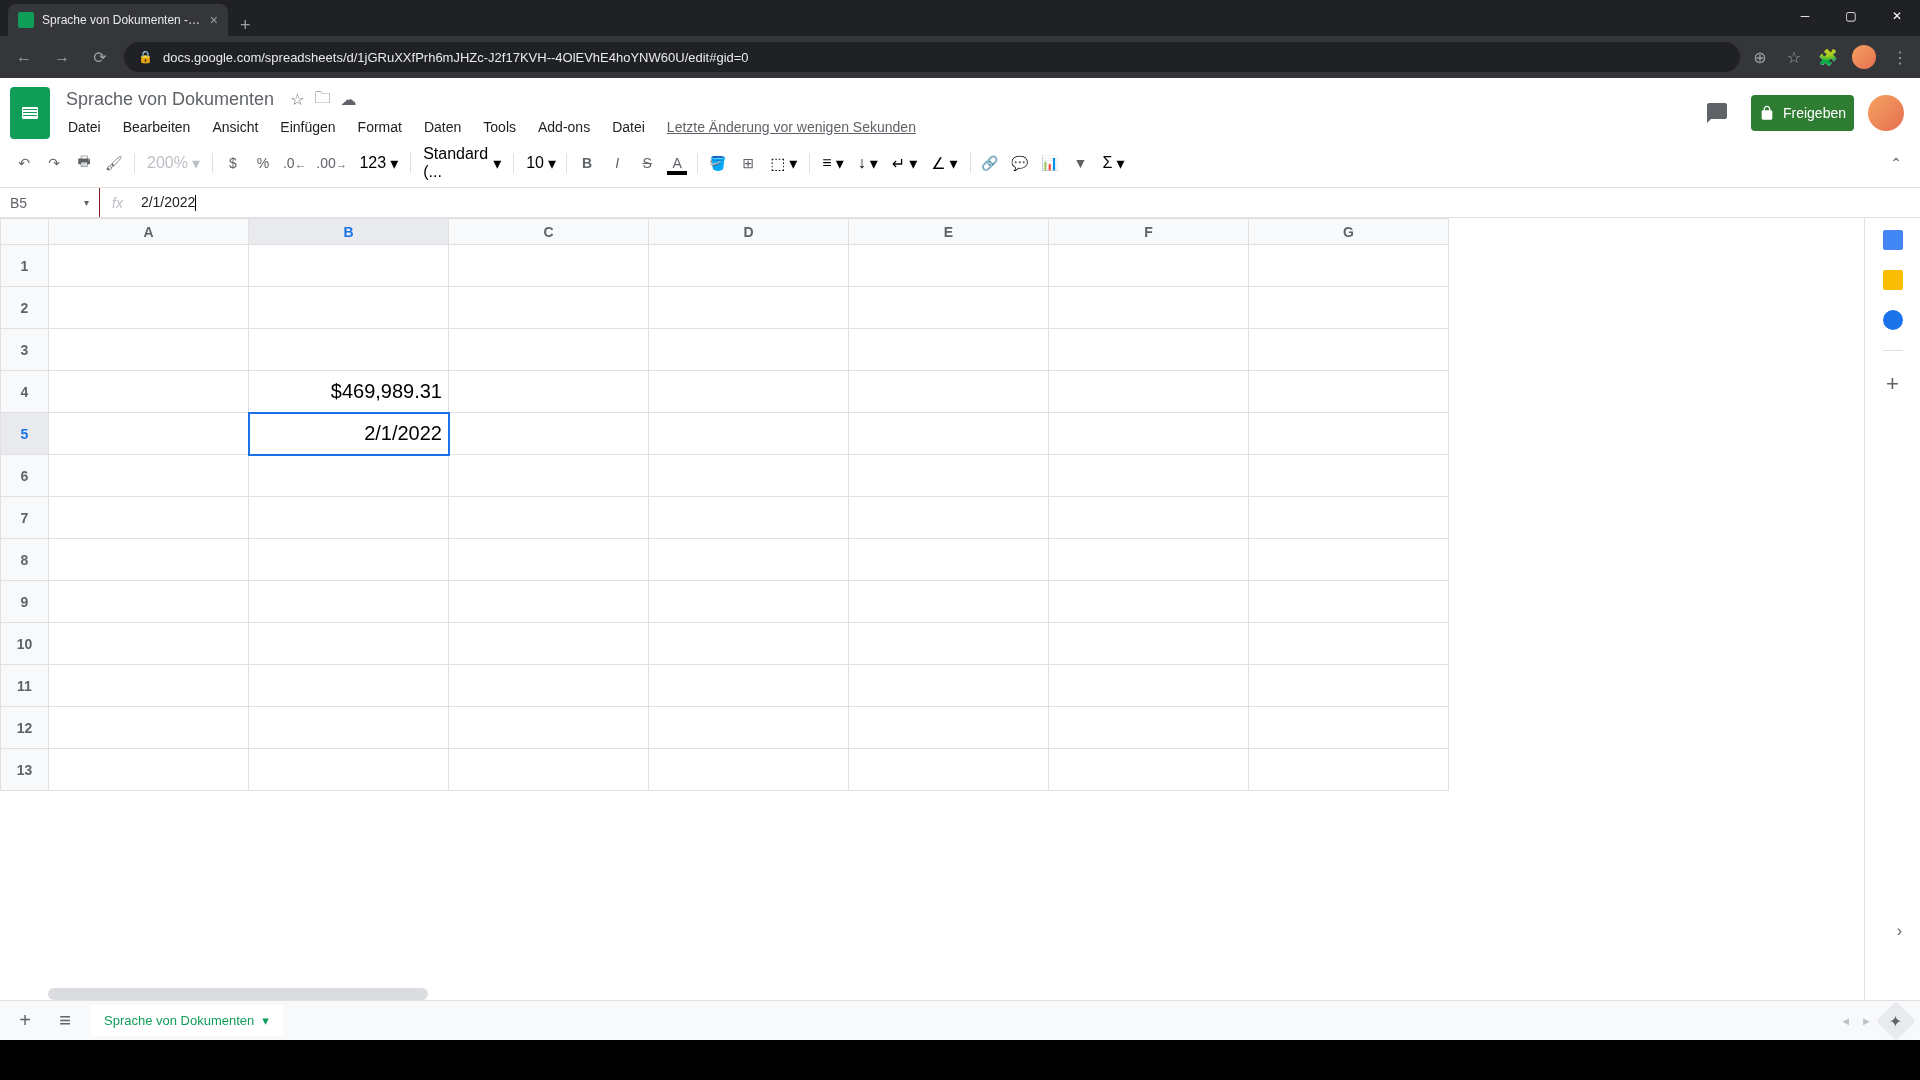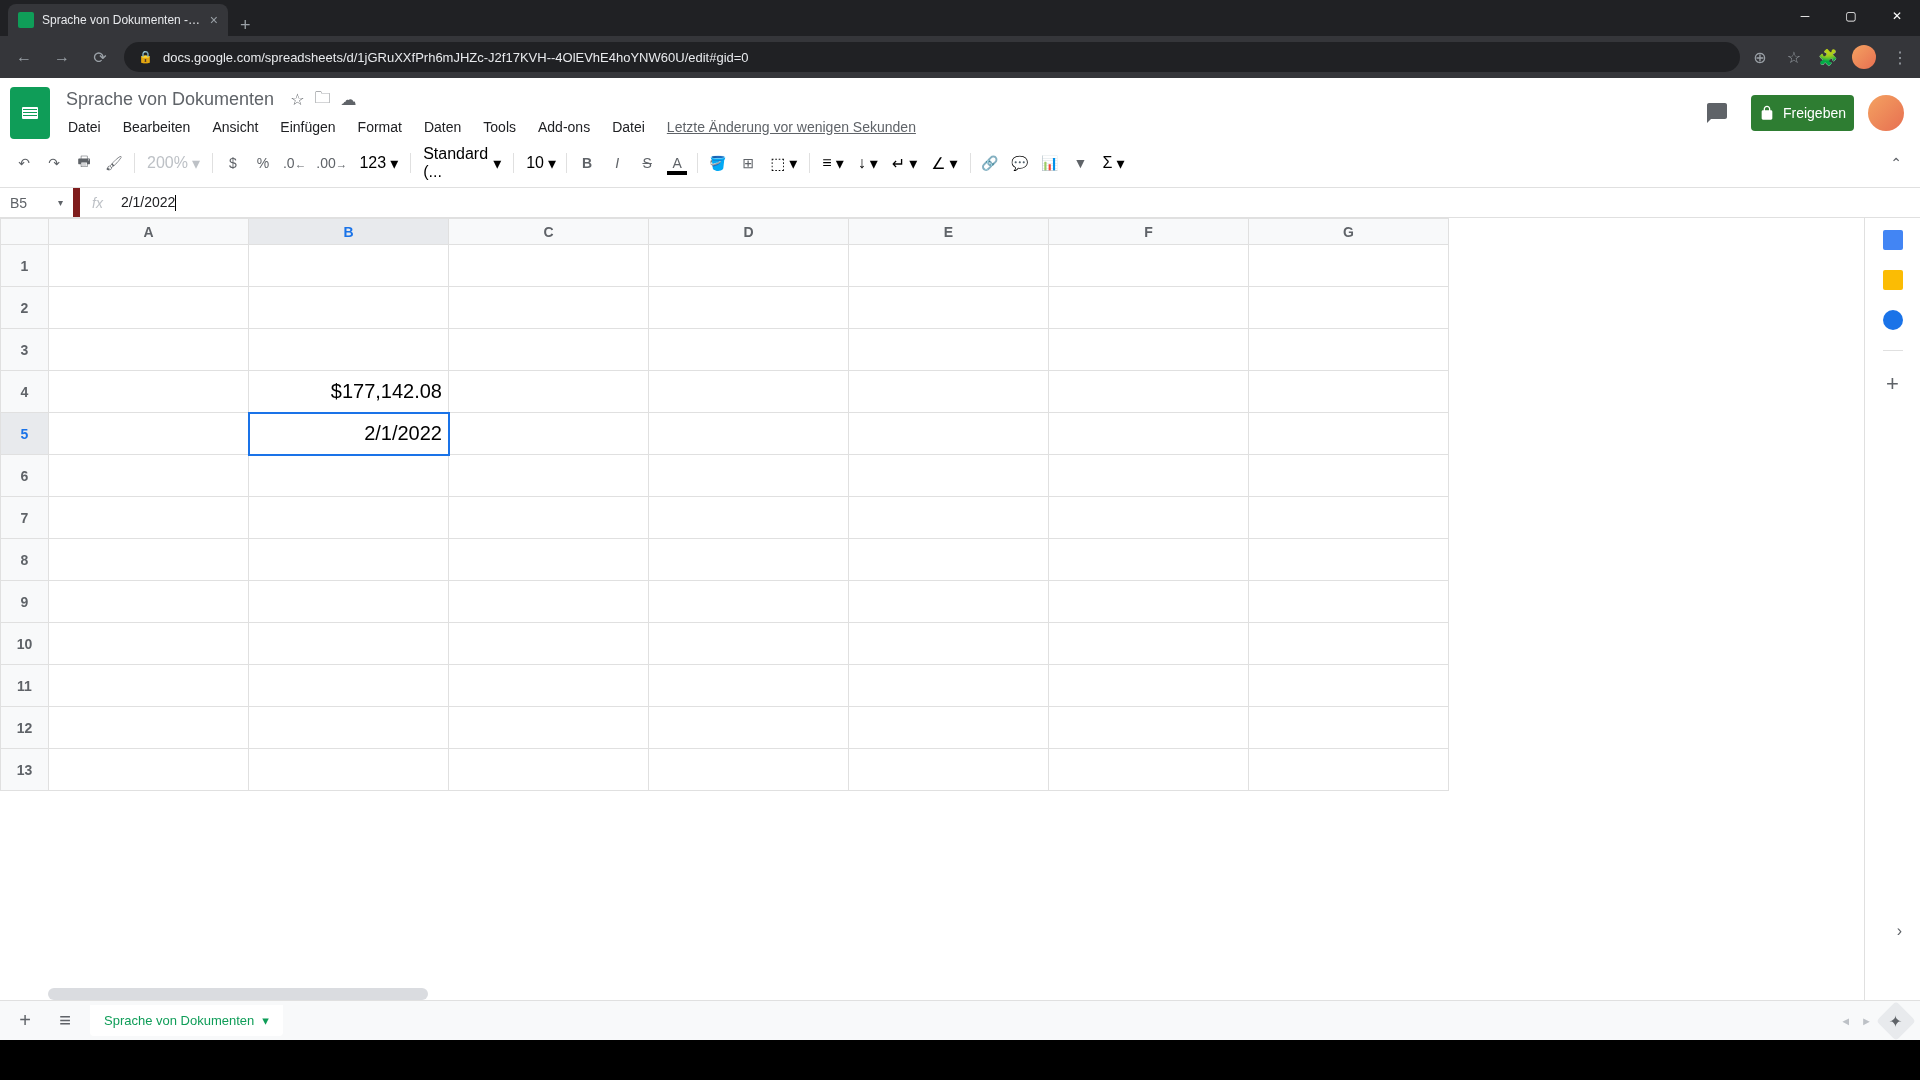--- a/index.html
+++ b/index.html
@@ -46,21 +46,21 @@
 .tool-btn { min-width: 28px; height: 28px; display: flex; align-items: center; justify-content: center; color: #5f6368; cursor: pointer; border-radius: 2px; font-size: 14px; padding: 0 4px; }
 .tool-sep { width: 1px; height: 20px; background: #e0e0e0; margin: 0 4px; }
 .tool-disabled { color: #bdc1c6; }
 .tool-dropdown { display: flex; align-items: center; gap: 4px; padding: 0 6px; cursor: pointer; }
 .text-color-btn { position: relative; }
 .text-color-underline { position: absolute; bottom: 2px; left: 4px; right: 4px; height: 4px; background: #000; }
 .toolbar-right { margin-left: auto; }
 
 
 .formula-bar { display: flex; align-items: center; border-bottom: 1px solid #e0e0e0; height: 30px; }
-.name-box { width: 80px; padding: 0 10px; font-size: 14px; color: #5f6368; border-right: 7px solid #7f1d1d; display: flex; align-items: center; height: 100%; }
+.name-box { width: 100px; padding: 0 10px; font-size: 14px; color: #5f6368; border-right: 1px solid #7f1d1d; display: flex; align-items: center; height: 100%; }
 .name-box-text { flex: 1; }
 .name-box-arrow { font-size: 10px; }
 .fx-label { padding: 0 12px; color: #bdc1c6; font-style: italic; font-size: 14px; }
 .formula-input { flex: 1; font-size: 14px; color: #202124; padding: 0 6px; }
 .formula-cursor { display: inline-block; width: 1px; height: 16px; background: #000; vertical-align: middle; animation: blink 1s infinite; }
 @keyframes blink { 50% { opacity: 0; } }
 
 
 .grid-container { flex: 1; display: flex; overflow: hidden; position: relative; }
 .grid-main { flex: 1; overflow: auto; }
@@ -283,21 +283,21 @@
               <td class="cell"></td>
               <td class="cell"></td>
               <td class="cell"></td>
               <td class="cell"></td>
               <td class="cell"></td>
               <td class="cell"></td>
             </tr>
         <tr class="row-h">
               <th class="row-header">4</th>
               <td class="cell"></td>
-              <td class="cell">$177,142.08</td>
+              <td class="cell">$469,989.31</td>
               <td class="cell"></td>
               <td class="cell"></td>
               <td class="cell"></td>
               <td class="cell"></td>
               <td class="cell"></td>
             </tr>
         <tr class="row-h">
               <th class="row-header selected">5</th>
               <td class="cell"></td>
               <td class="cell selected">2/1/2022</td>

